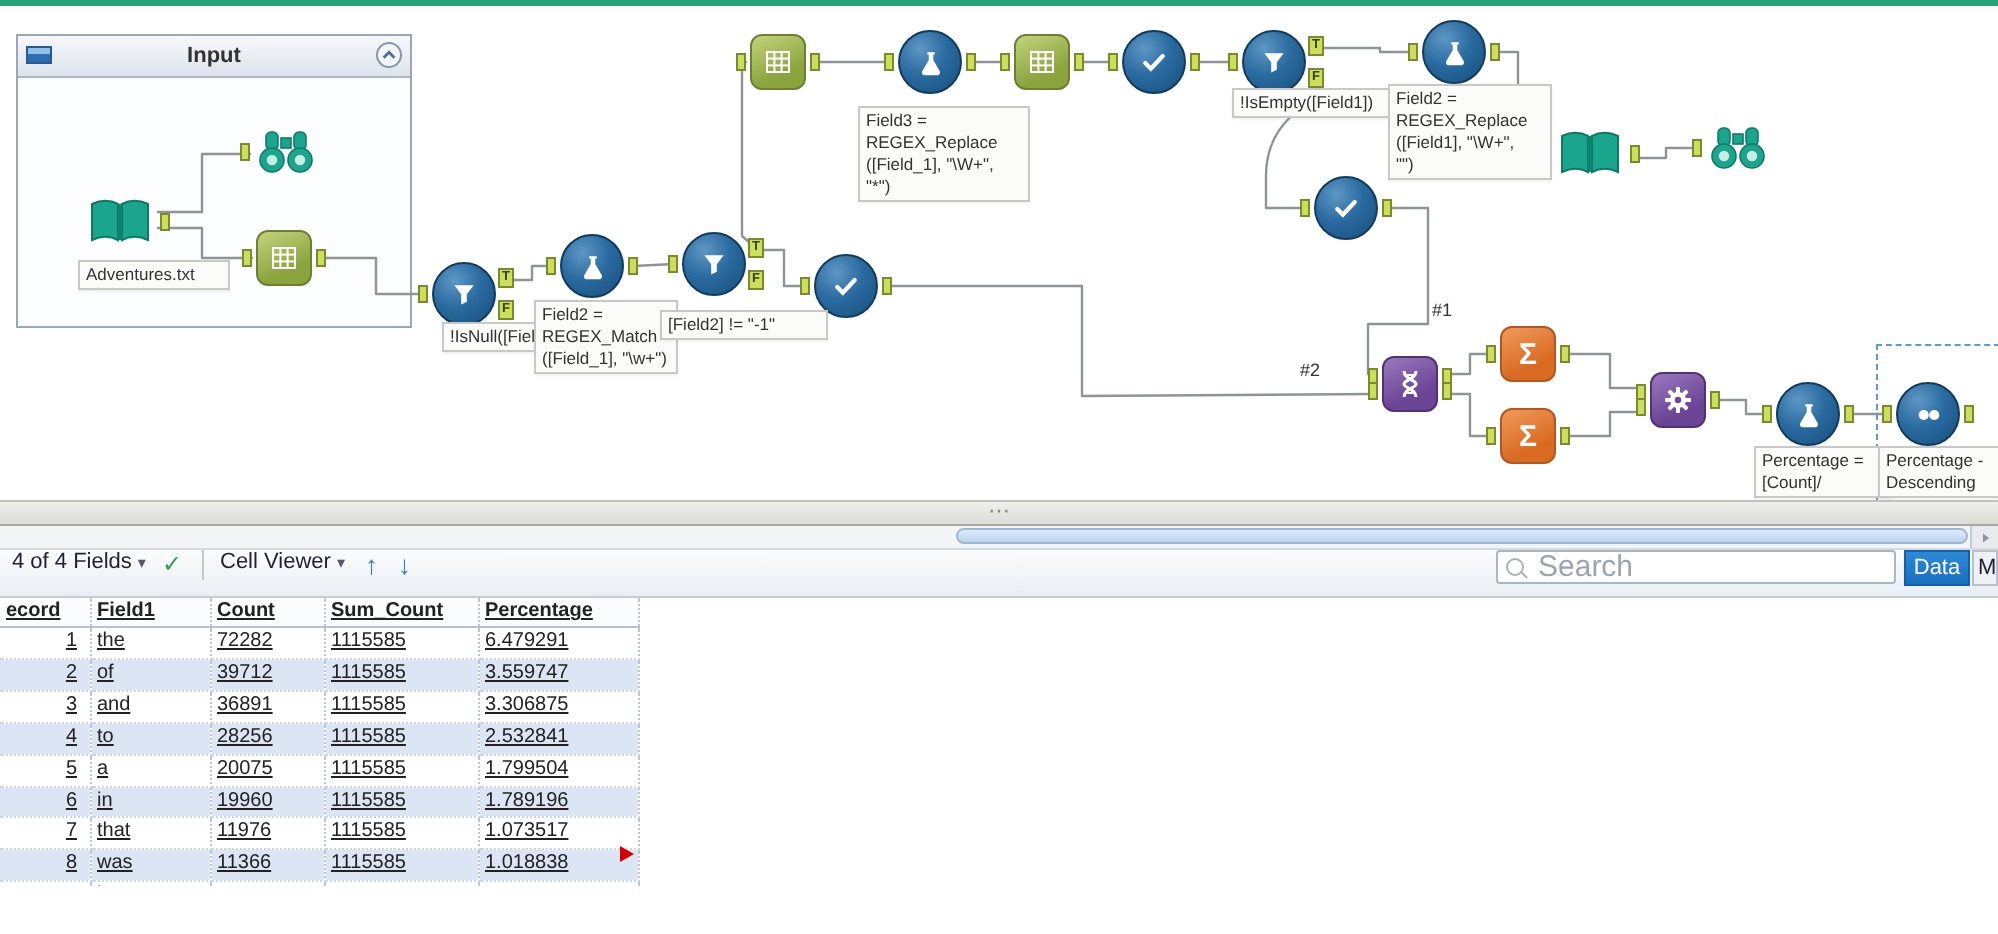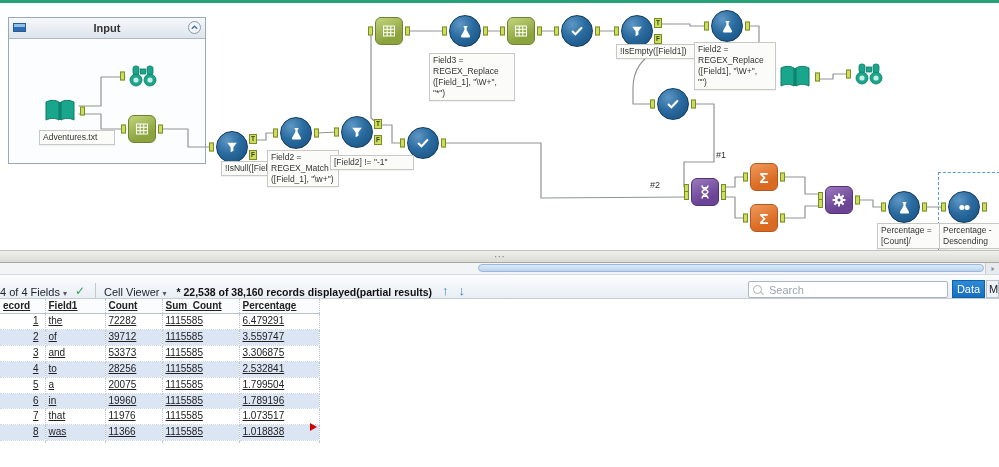--- a/index.html
+++ b/index.html
@@ -44,32 +44,32 @@
     text-align:center;line-height:10px;color:#8a8a82;font-size:11px;z-index:10;}
   
   .results{position:absolute;left:0;top:263px;width:999px;height:204px;background:#fff;}
   .res-header{height:24px;background:linear-gradient(#fdfdfd,#dde2e9);border-bottom:1px solid #c2cad2;
     font-size:11px;color:#222;display:flex;align-items:center;padding-left:4px;box-sizing:border-box;}
   .hscroll{height:12px;background:#f2f4f6;border-bottom:1px solid #d5dae0;position:relative;box-sizing:border-box;}
   .hthumb{position:absolute;left:478px;top:1px;width:506px;height:8px;background:linear-gradient(#dceafa,#bcd4ee);
     border:1px solid #9db8d6;border-radius:4px;box-sizing:border-box;}
   .hbtn{position:absolute;right:0;top:0;width:14px;height:11px;background:#e7ebf0;border-left:1px solid #c5ccd4;
     display:flex;align-items:center;justify-content:center;box-sizing:border-box;}
-  .res-toolbar{height:24px;display:flex;align-items:flex-end;background:linear-gradient(#fbfcfd,#e9eef4);
-    border-bottom:1px solid #c5ccd4;font-size:11px;color:#223;box-sizing:border-box;}
+  .res-toolbar{height:24px;display:flex;align-items:flex-start;background:linear-gradient(#fbfcfd,#e9eef4);
+    border-bottom:1px solid #c5ccd4;font-size:11px;color:#223;padding-left:6px;box-sizing:border-box;}
   .tb-sep{width:1px;height:15px;background:#c0c8d0;margin:0 8px;}
   .caret{font-size:8px;color:#556;margin-left:3px;}
   .tb-check{color:#2e9e4f;font-weight:700;font-size:12px;margin:0 2px 0 8px;}
   .rec-info{font-weight:700;font-size:10.5px;margin-left:10px;color:#111;}
   .arrow-btn{color:#2f7fc1;font-weight:700;font-size:13px;margin-left:10px;cursor:pointer;}
   .search-box{margin-left:auto;width:200px;height:17px;border:1px solid #aab6c4;background:#fff;border-radius:2px;
     display:flex;align-items:center;padding:0 4px;box-sizing:border-box;}
   .search-glass{width:7px;height:7px;border:1.4px solid #a8b2bc;border-radius:50%;position:relative;margin-right:5px;flex:none;}
   .search-glass::after{content:"";position:absolute;width:4px;height:1.4px;background:#a8b2bc;transform:rotate(45deg);right:-3px;bottom:-1px;}
-  .search-input{border:none;outline:none;flex:1;font-size:11px;color:#445;background:transparent;min-width:0;
+  .search-input{border:none;outline:none;flex:1;font-size:15px;color:#445;background:transparent;min-width:0;
     font-family:"Liberation Sans","DejaVu Sans",sans-serif;}
   .search-input::placeholder{color:#9aa5b1;}
   .data-btn{width:33px;height:18px;background:linear-gradient(#2e8ad6,#176fc0);color:#fff;font-size:11px;
     display:flex;align-items:center;justify-content:center;margin:0 1px 0 4px;border:1px solid #1261a8;box-sizing:border-box;cursor:pointer;}
   .meta-btn{width:13px;height:18px;overflow:hidden;background:#eef1f5;border:1px solid #b8c1cb;font-size:11px;
     display:flex;align-items:center;padding-left:2px;box-sizing:border-box;flex:none;}
   .grid{position:relative;height:144px;background:#fff;overflow:hidden;text-decoration:underline;}
   table.data-grid{border-collapse:collapse;table-layout:fixed;font-size:10px;color:#222;}
   .data-grid th,.data-grid td{border-right:1px dotted #b9c6d8;padding:0 3px;overflow:hidden;white-space:nowrap;}
   .data-grid thead th{font-weight:700;background:#fbfcfd;border-bottom:1px solid #bac3cd;text-align:left;height:14px;line-height:14px;}
@@ -382,21 +382,20 @@
 
     <div class="res-toolbar">
       <span>
         <span>4 of 4 Fields</span><span class="caret">▾</span>
       </span>
       <span class="tb-check">✓</span>
       <span class="tb-sep"></span>
       <span>
         <span>Cell Viewer</span><span class="caret">▾</span>
       </span>
-      <span class="rec-info">* 22,538 of 38,160 records displayed(partial results)</span>
       <span class="arrow-btn">↑</span>
       <span class="arrow-btn">↓</span>
       <span class="search-box">
         <span class="search-glass"></span>
         <input class="search-input" placeholder="Search" style="">
       </span>
       <span class="data-btn">Data</span>
       <span class="meta-btn">M</span>
     </div>
 
@@ -429,21 +428,21 @@
             <tr>
               <td>2</td>
               <td>of</td>
               <td>39712</td>
               <td>1115585</td>
               <td>3.559747</td>
             </tr>
             <tr>
               <td>3</td>
               <td>and</td>
-              <td>53373</td>
+              <td>36891</td>
               <td>1115585</td>
               <td>3.306875</td>
             </tr>
             <tr>
               <td>4</td>
               <td>to</td>
               <td>28256</td>
               <td>1115585</td>
               <td>2.532841</td>
             </tr>

